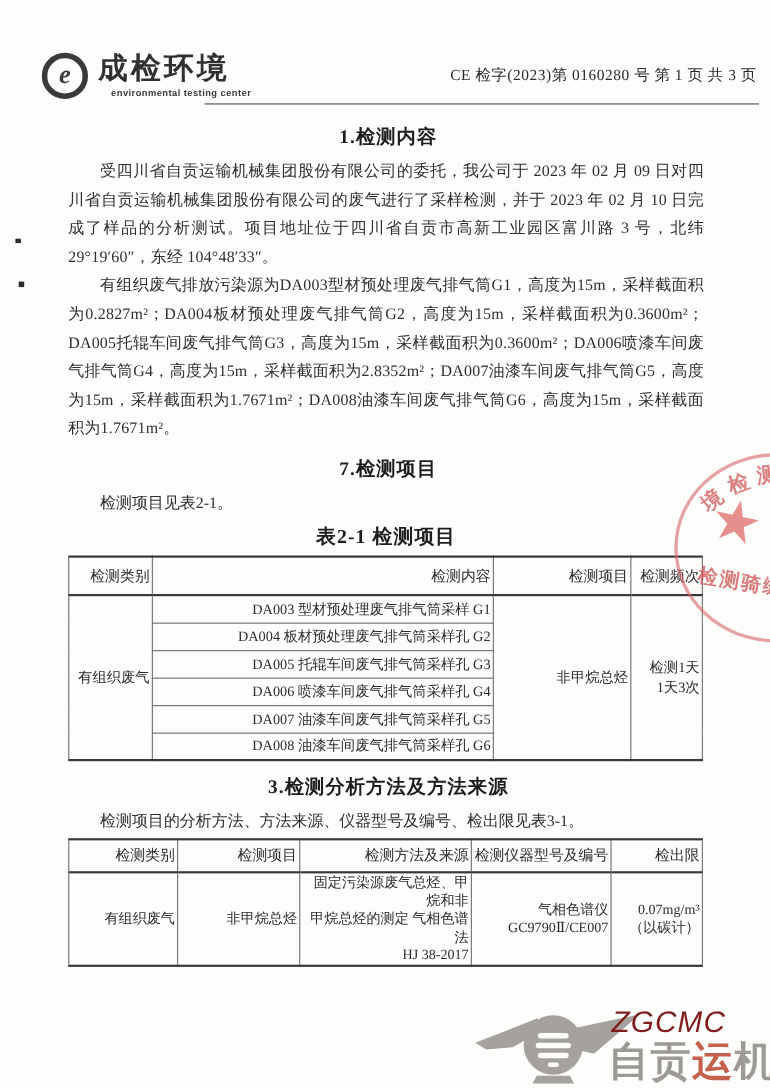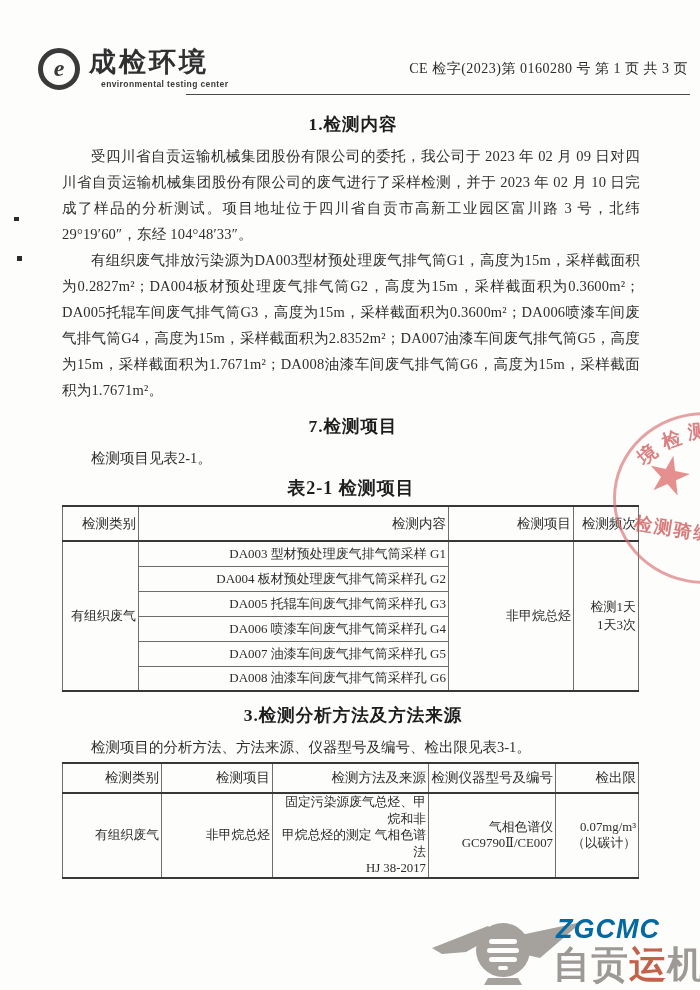--- a/index.html
+++ b/index.html
@@ -41,21 +41,21 @@
   .stamp{position:absolute;left:0;top:0;width:700px;height:990px;pointer-events:none;}
   .stamp-circle{position:absolute;left:613px;top:412px;width:178px;height:166px;border-radius:50%;border:3.5px solid rgba(214,106,106,0.62);}
   .stamp-star{position:absolute;left:646px;top:449px;font-size:52px;color:rgba(217,92,92,0.68);transform:rotate(12deg);font-family:"DejaVu Sans",sans-serif;line-height:1;}
   .stamp-char{position:absolute;font-size:19px;font-weight:bold;color:rgba(208,92,92,0.78);font-family:"Liberation Sans","DejaVu Sans",sans-serif;}
   .sc1{left:638px;top:442px;transform:rotate(-38deg);}
   .sc2{left:662px;top:427px;transform:rotate(-20deg);}
   .sc3{left:688px;top:419px;transform:rotate(-5deg);}
   .stamp-band{position:absolute;left:634px;top:517px;font-size:18px;font-weight:bold;letter-spacing:2px;color:rgba(206,86,86,0.78);transform:rotate(9deg);font-family:"Liberation Sans","DejaVu Sans",sans-serif;white-space:nowrap;}
   
   .footer-logo{position:absolute;left:432px;top:912px;width:268px;height:76px;}
-  .flogo-en{position:absolute;left:124px;top:2px;font-family:"Liberation Sans","DejaVu Sans",sans-serif;font-style:italic;font-weight:bold;font-size:27px;letter-spacing:1px;color:#0369a1;}
+  .flogo-en{position:absolute;left:124px;top:2px;font-family:"Liberation Sans","DejaVu Sans",sans-serif;font-style:italic;font-weight:normal;font-size:27px;letter-spacing:1px;color:#7f1d1d;}
   .flogo-cn{position:absolute;left:121px;top:28px;font-family:"Liberation Sans","DejaVu Sans",sans-serif;font-weight:bold;font-size:37px;letter-spacing:1px;color:#9d9995;white-space:nowrap;}
   .flogo-cn .accent{color:#c4614b;}
   
   .dot{position:absolute;background:#2a2a2a;}
   .dot1{left:14px;top:217px;width:5px;height:4px;}
   .dot2{left:17px;top:256px;width:5px;height:5px;}
 </style>
 </head>
 <body>
 

